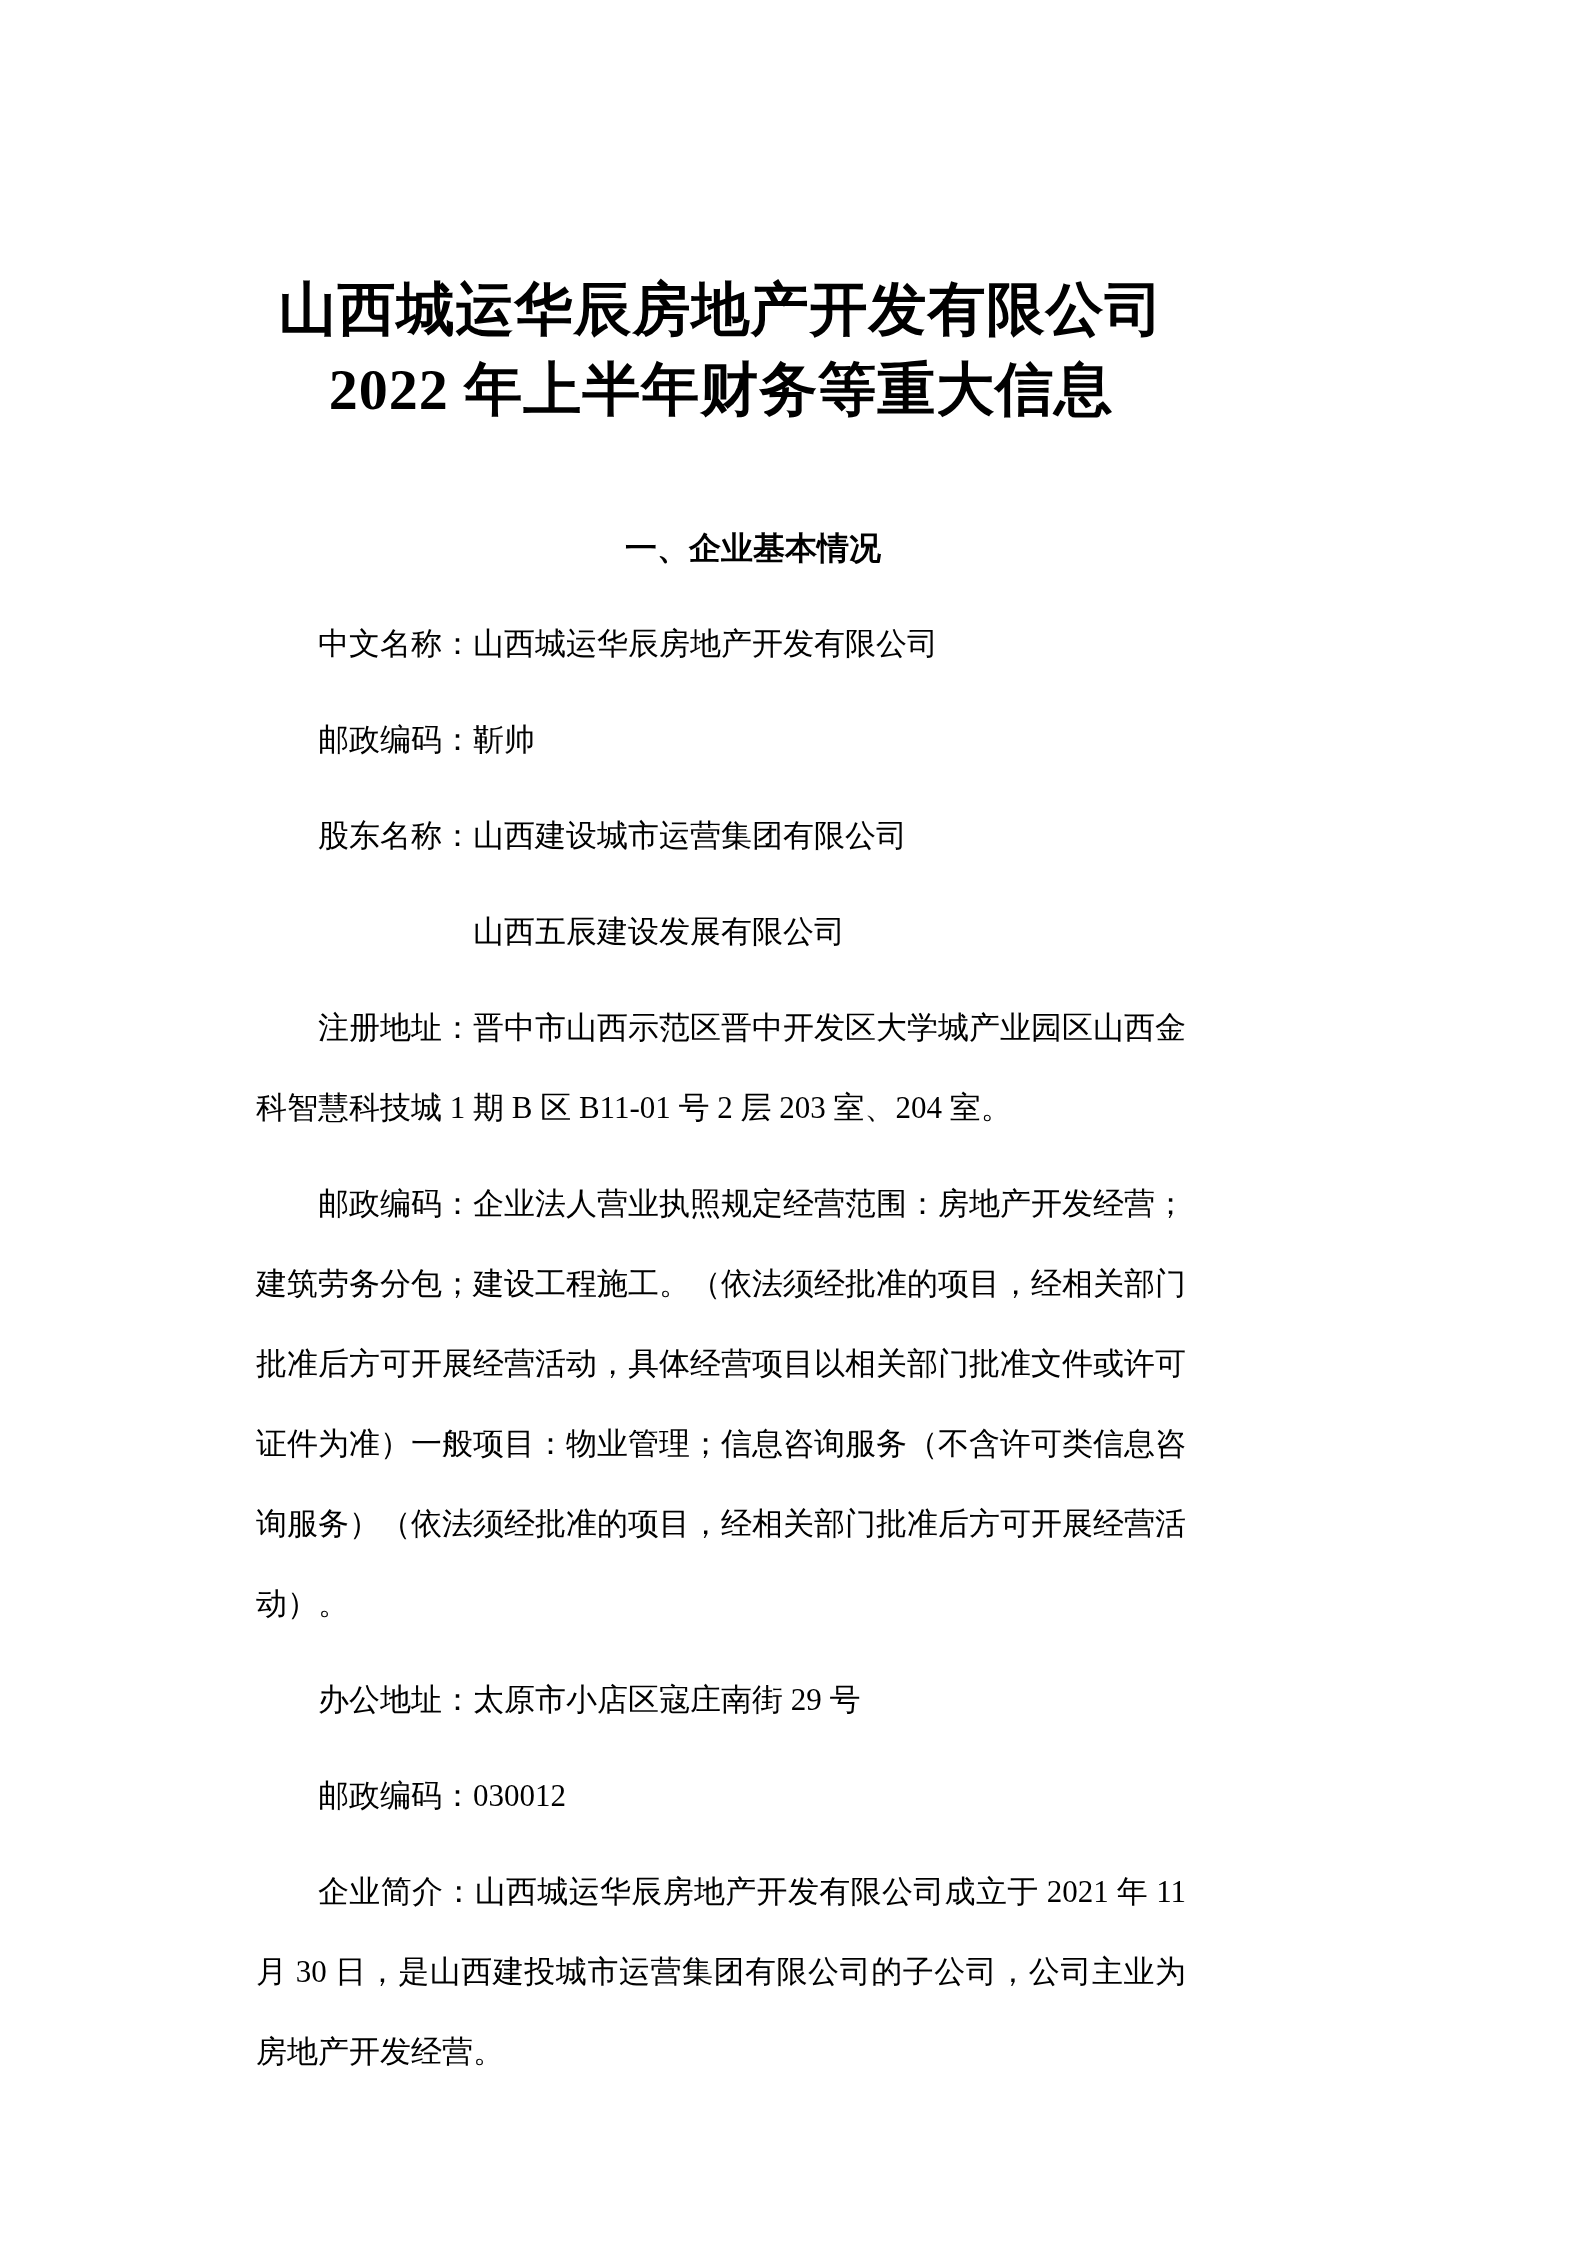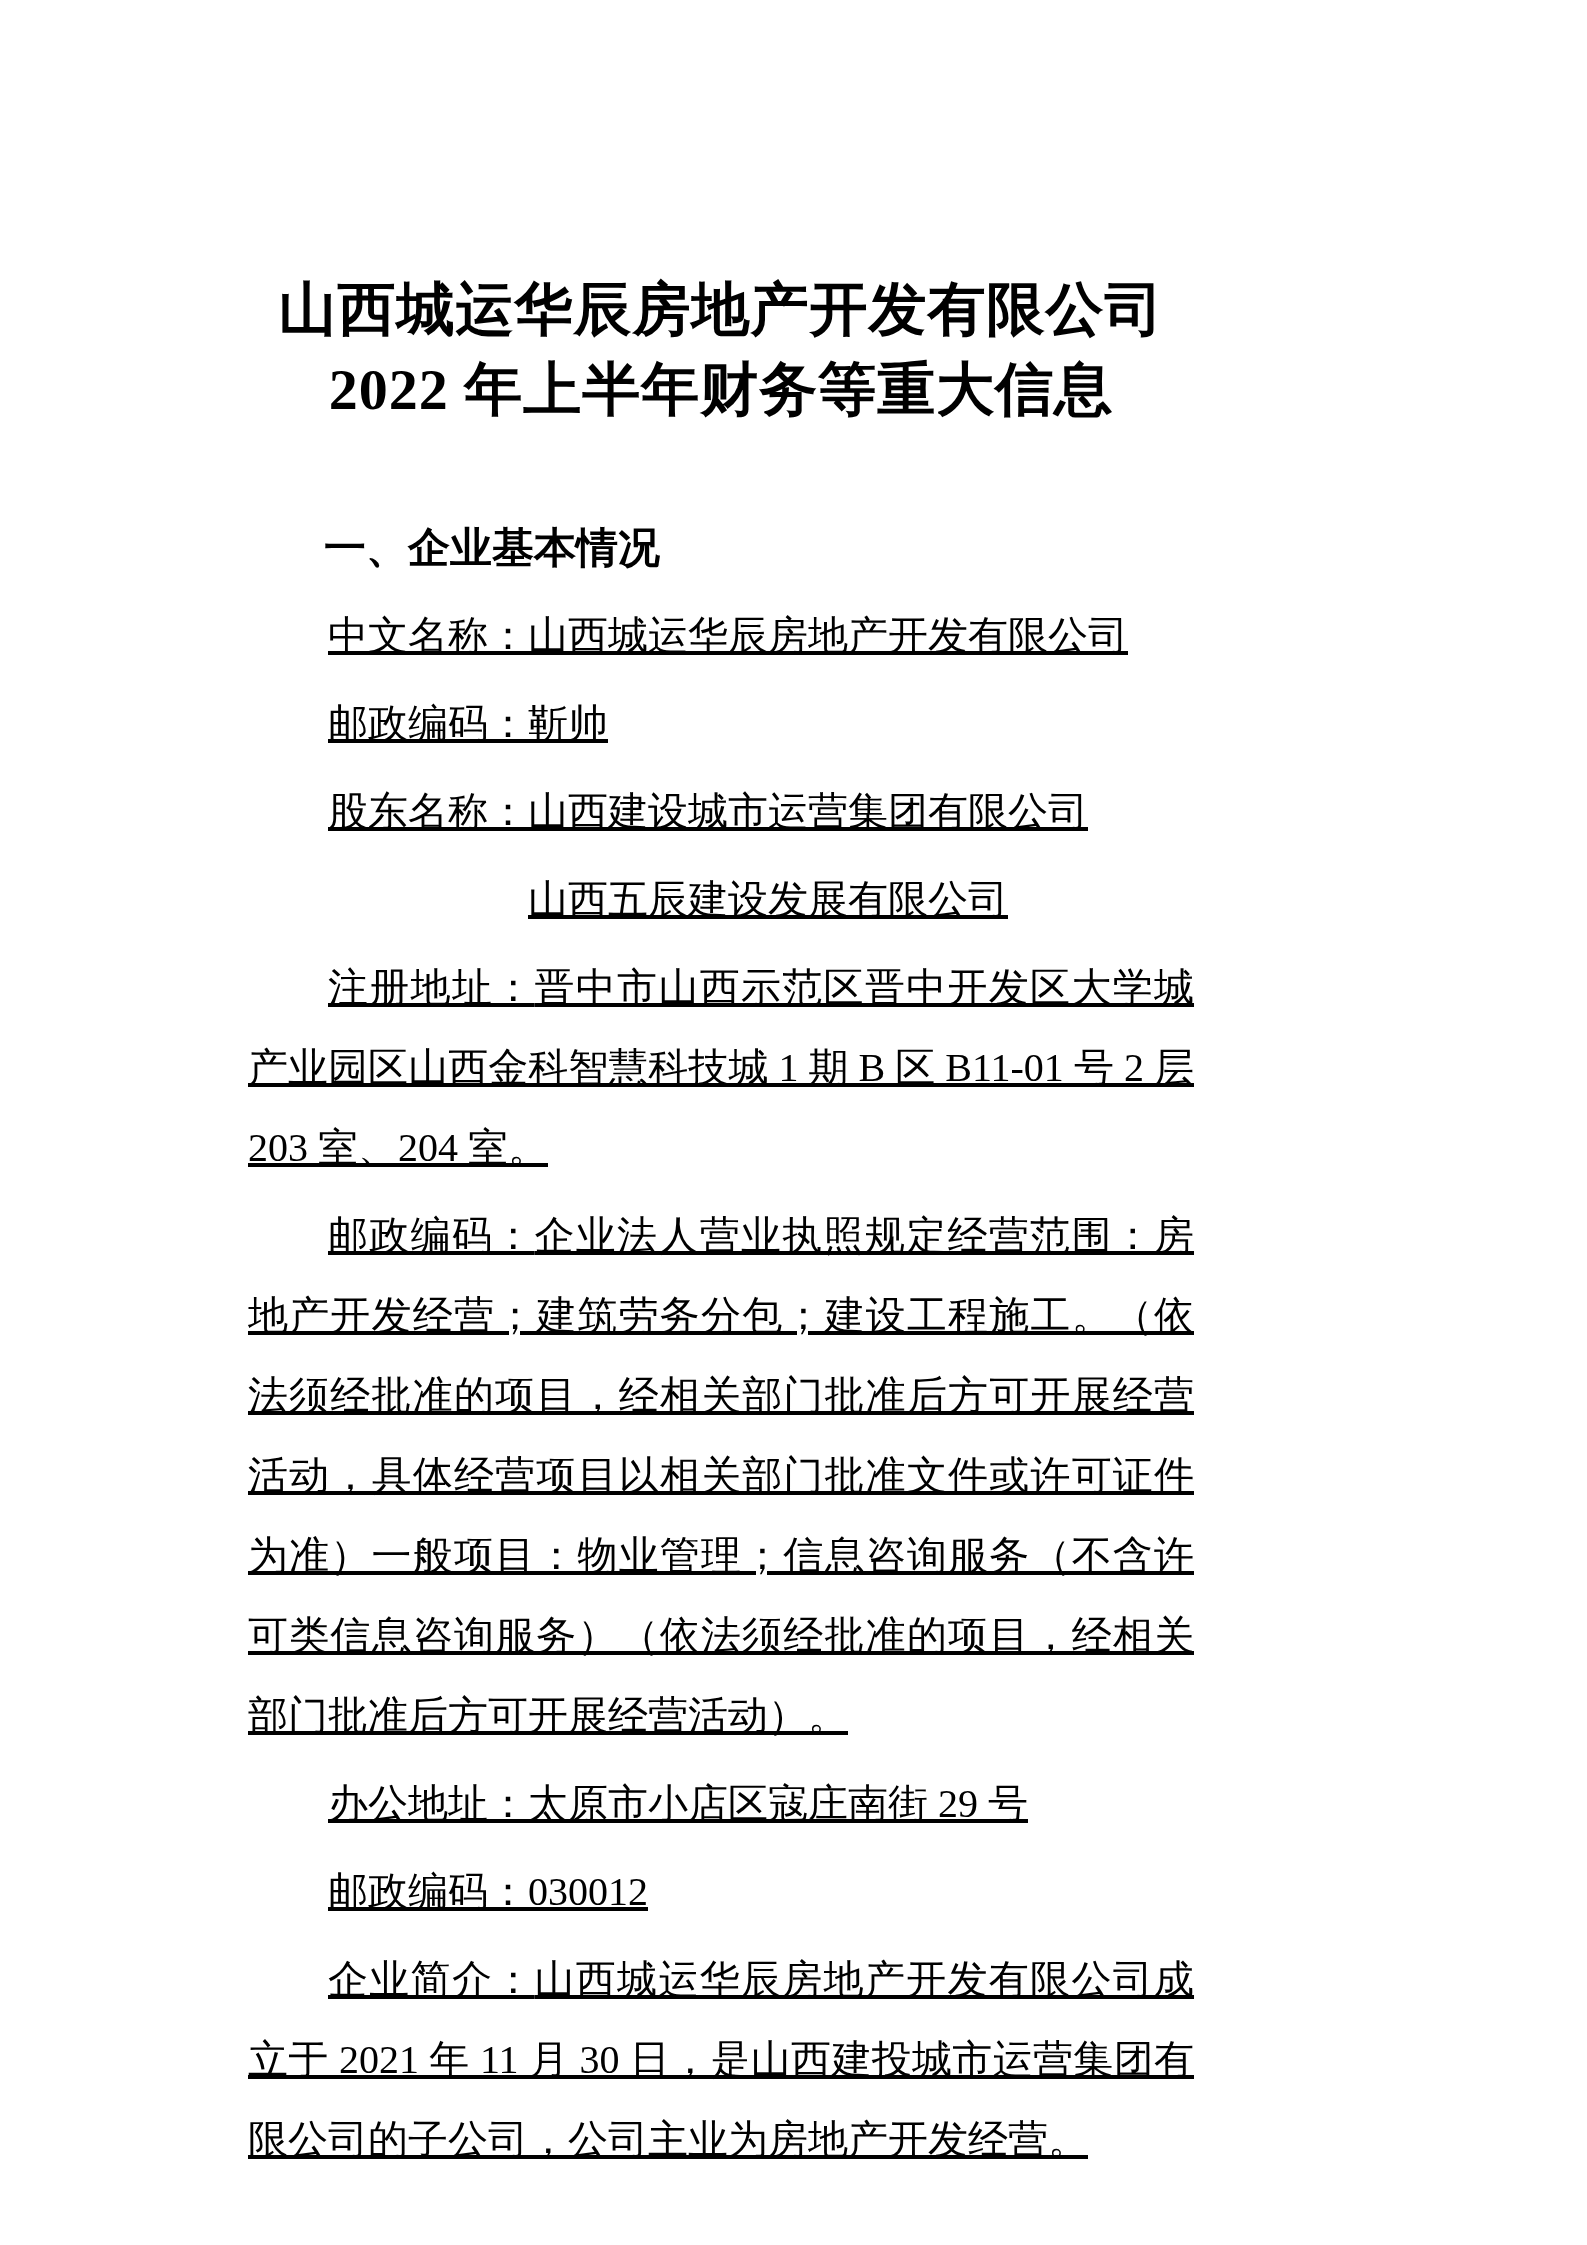--- a/index.html
+++ b/index.html
@@ -24,31 +24,31 @@
     line-height: 80px;
     font-weight: bold;
     text-align: center;
     letter-spacing: 1px;
   }
   .title-line { display: block; }
   .section-heading {
     margin: 78px 0 0 0;
     font-family: "Liberation Sans", sans-serif;
     font-weight: 700;
-    font-size: 42px;
+    font-size: 32px;
     line-height: 80px;
     text-indent: 2em;
+    text-align: center;
   }
   .body-text p {
-    margin: 8px;
-    font-size: 40px;
+    margin: 16px;
+    font-size: 31px;
     line-height: 80px;
     word-break: normal;
     line-break: strict;
-    text-decoration: underline;
   }
   .field { text-indent: 2em; }
   .continuation { text-indent: 7em; }
   .para {
     text-indent: 2em;
     text-align: justify;
     text-justify: inter-ideograph;
   }
 </style>
 </head>

